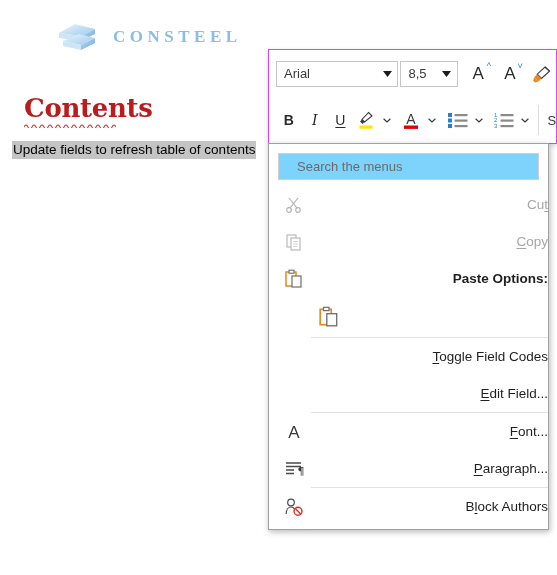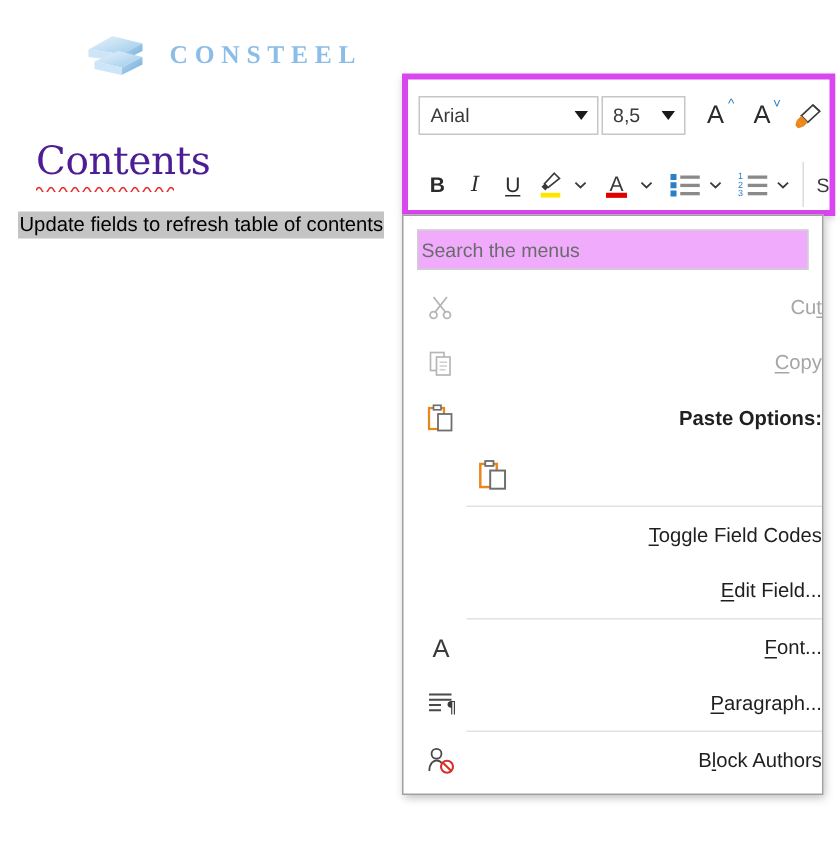--- a/index.html
+++ b/index.html
@@ -42,22 +42,22 @@
     font-weight: 700;
     color: #8cbde8;
   }
 
   #doc-heading {
     position: absolute;
     left: 24px;
     top: 93px;
     font-family: "DejaVu Serif", serif;
     font-size: 26px;
-    font-weight: 400;
-    color: #4c1d95;
+    font-weight: 700;
+    color: #b91c1c;
     letter-spacing: -0.3px;
     white-space: nowrap;
   }
   #doc-heading .squiggle {
     position: absolute;
     left: 0;
     bottom: -5px;
     width: 92px;
     height: 5px;
   }
@@ -75,21 +75,21 @@
   }
 
   
   #mini-toolbar {
     position: absolute;
     left: 268px;
     top: 49px;
     width: 289px;
     height: 95px;
     background: #ffffff;
-    border: 4px solid #d946ef;
+    border: 1px solid #d946ef;
     box-shadow: 0 2px 5px rgba(0,0,0,0.17);
     box-sizing: border-box;
   }
   .tb-row {
     display: flex;
     align-items: center;
     height: 47px;
     padding-left: 7px;
     box-sizing: border-box;
   }
@@ -198,23 +198,23 @@
     padding: 9px 9px 6px 9px;
   }
   #menu-search-input {
     width: 100%;
     height: 27px;
     border: 1px solid #cfcfcf;
     box-sizing: border-box;
     font-family: "Liberation Sans", sans-serif;
     font-size: 13px;
     color: #555555;
-    padding-left: 2px;
+    padding-left: 18px;
     outline: none;
-    background: #f0abfc;
+    background: #7dd3fc;
   }
   #menu-search-input::placeholder { color: #6b6b6b; opacity: 1; }
 
   .menu-item {
     display: flex;
     align-items: center;
     height: 37px;
     padding-left: 8px;
     box-sizing: border-box;
     cursor: default;

